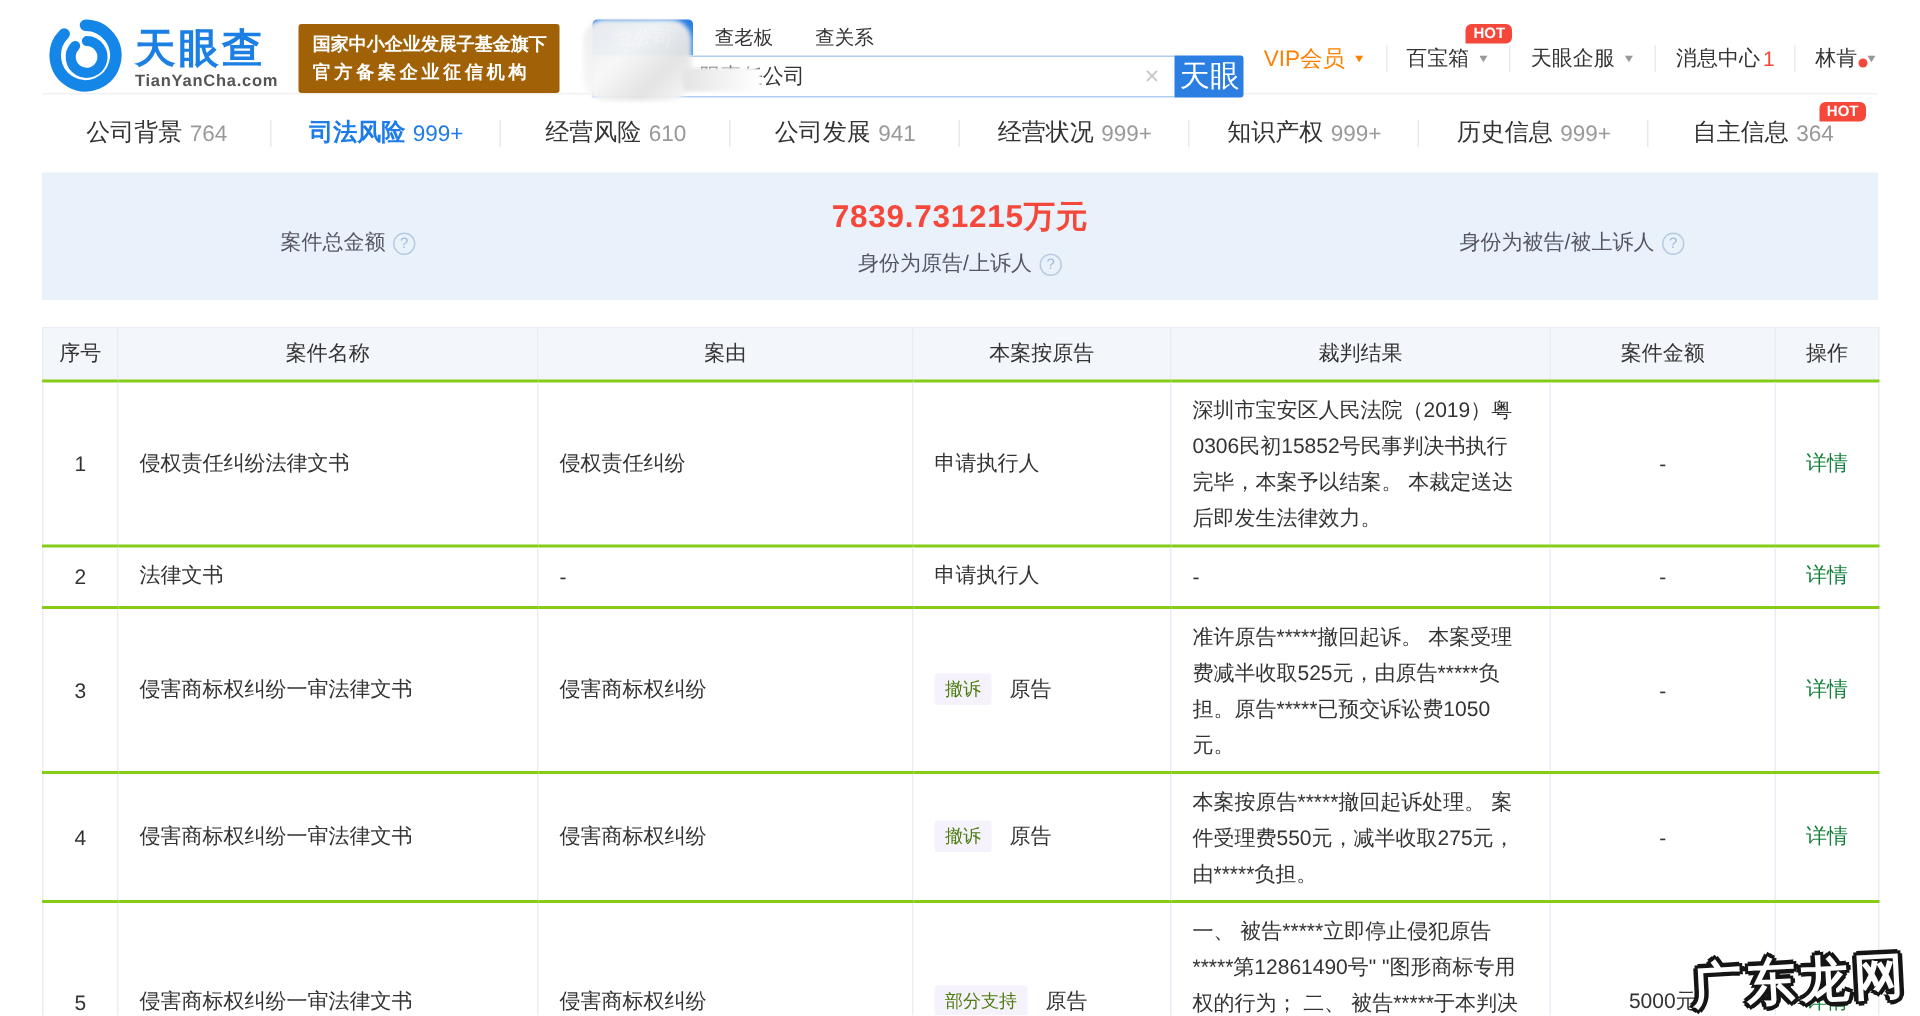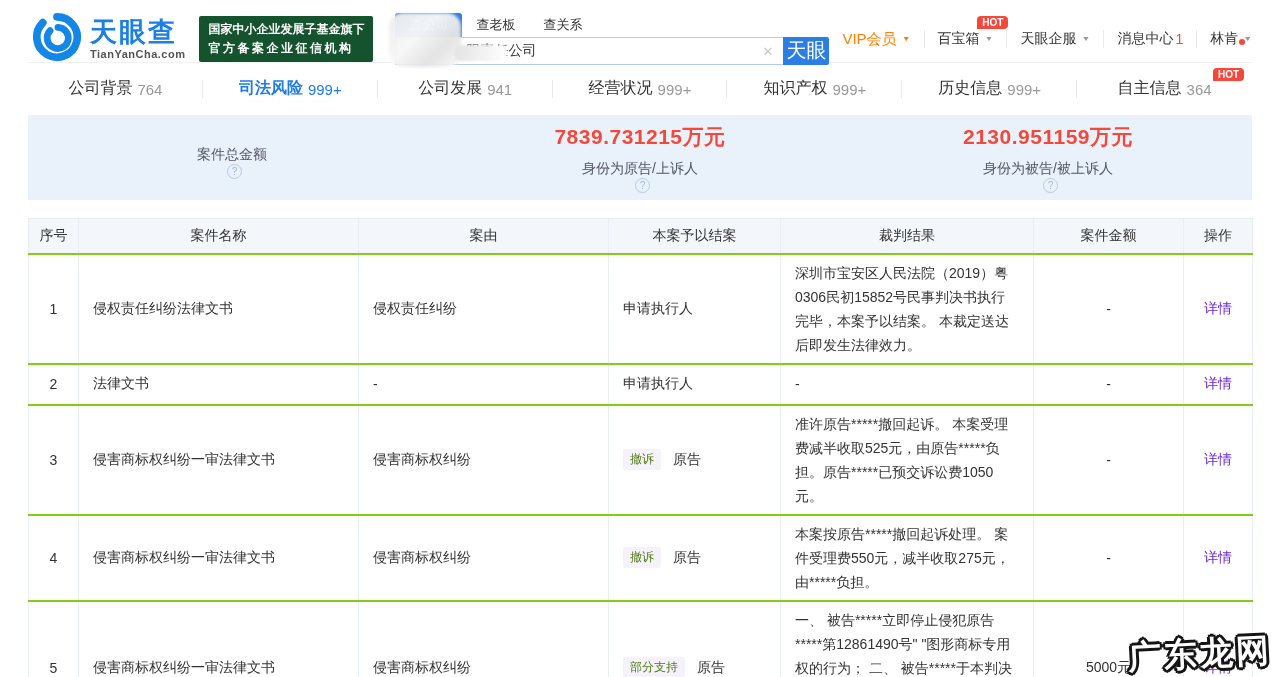--- a/index.html
+++ b/index.html
@@ -6,21 +6,21 @@
   html,body { background:#fff; }
   body { font-family:"Liberation Sans","DejaVu Sans",sans-serif; color:#333; }
   .page { position:relative; width:1280px; height:677px; overflow:hidden; background:#fff; }
 
   
   .hdr { display:flex; align-items:center; height:62px; padding:16px 30px 0 32px; background:#fff; }
   .logo { display:flex; align-items:center; cursor:pointer; }
   .logo-txt { margin-left:8px; }
   .brand { font-size:27px; font-weight:bold; color:#1b7fe4; letter-spacing:2px; line-height:1; }
   .domain { font-size:11px; font-weight:bold; color:#555; margin-top:2px; letter-spacing:.5px; }
-  .gov-badge { margin-left:14px; background:#14532d; color:#fff; font-size:12px; font-weight:bold;
+  .gov-badge { margin-left:14px; background:#a16207; color:#fff; font-size:12px; font-weight:bold;
                padding:4px 9px; line-height:1.55; border-radius:2px; white-space:nowrap; }
   .gov-badge .l2 { letter-spacing:2.5px; }
 
   .search-wrap { position:relative; margin-left:22px; }
   .stabs { display:flex; align-items:flex-start; height:24px; }
   .stab { font-size:13px; color:#333; padding:3px 14px 4px; cursor:pointer; }
   .stab.active { background:#2b7fe3; color:#fff; border-radius:3px 3px 0 0; }
   .sbox { display:flex; width:434px; height:28px; }
   .sinput-wrap { flex:1; display:flex; align-items:center; border:1px solid #aecdf0; border-right:none; background:#fff; }
   .sinput { flex:1; border:none; outline:none; font-size:14px; color:#333; padding-left:70px;
@@ -55,40 +55,40 @@
   .tab .cnt { font-size:15px; color:#999; margin-left:5px; margin-top:2px; }
   .tab.active .tlabel { color:#1e7ce8; font-weight:bold; }
   .tab.active .cnt { color:#1e7ce8; }
   .tab .hot-tab { position:absolute; top:5px; right:8px; background:#f5483b; color:#fff; font-size:10px;
                   font-weight:bold; padding:1px 5px; border-radius:4px 4px 4px 0; }
 
   
   .summary { display:flex; margin:1px 28px 0; height:85px; background:#e9f2fb; }
   .stat { flex:1; display:flex; flex-direction:column; align-items:center; justify-content:center; }
   .stat-val { font-size:21px; font-weight:bold; color:#f5483b; letter-spacing:.5px; }
-  .stat-lab { display:flex; align-items:center; font-size:14px; color:#556; margin-top:9px;flex-direction:column; }
+  .stat-lab { display:flex; align-items:center; font-size:14px; color:#556; margin-top:9px; }
   .help { display:inline-flex; align-items:center; justify-content:center; width:15px; height:15px;
           margin-left:5px; border:1px solid #b7cbe2; border-radius:50%; color:#a3bbd6; font-size:10px;
           cursor:pointer; }
 
   
   .cases { width:1224px; margin:18px 28px 0; border-collapse:collapse; table-layout:fixed;
            border:1px solid #e9eef6; font-size:14px; }
   .cases th { height:35px; background:#f3f6fa; font-weight:normal; color:#333; text-align:center; }
   .cases td { border-top:2px solid #84cc16; vertical-align:middle; color:#333; }
   .cases th + th, .cases td + td { border-left:1px solid #e9eef6; }
   .cases .c-center { text-align:center; }
   .cases .c-left { text-align:left; padding-left:14px; padding-right:10px; }
   .cases td.result { line-height:24px; padding:6px 16px 6px 14px; }
   tr.r-tall  { height:105px; }
   tr.r-short { height:41px; }
   tr.r-mid   { height:82px; }
   .tag { display:inline-block; background:#f6f2fb; color:#4d7c0f; font-size:12px; padding:2px 7px;
          border-radius:2px; margin-right:12px; vertical-align:1px; }
-  a.blue { color:#6d28d9; text-decoration:none; cursor:pointer; }
+  a.blue { color:#15803d; text-decoration:none; cursor:pointer; }
 
   
   .watermark { position:absolute; right:8px; bottom:0px; font-size:33px; font-weight:bold;
                letter-spacing:3px; color:#fff; transform:rotate(-3deg);
                text-shadow:-2px -2px 0 #151515, 2px -2px 0 #151515, -2px 2px 0 #151515, 2px 2px 0 #151515,
                            0 -3px 0 #151515, 0 3px 0 #151515, -3px 0 0 #151515, 3px 0 0 #151515; }
 </style>
 </head>
 <body>
 
@@ -175,20 +175,25 @@
     <span class="tlabel">公司背景</span>
     <span class="cnt">764</span>
 
   </div>
       <div class="tab active">
     <span class="tlabel">司法风险</span>
     <span class="cnt">999+</span>
 
   </div>
       <div class="tab">
+    <span class="tlabel">经营风险</span>
+    <span class="cnt">610</span>
+
+  </div>
+      <div class="tab">
     <span class="tlabel">公司发展</span>
     <span class="cnt">941</span>
 
   </div>
       <div class="tab">
     <span class="tlabel">经营状况</span>
     <span class="cnt">999+</span>
 
   </div>
       <div class="tab">
@@ -216,21 +221,20 @@
     </div>
   </div>
       <div class="stat">
     <div class="stat-val">7839.731215万元</div>
     <div class="stat-lab">
       <span>身份为原告/上诉人</span>
       <span class="help">?</span>
     </div>
   </div>
       <div class="stat">
-    <div class="stat-val">2130.951159万元</div>
     <div class="stat-lab">
       <span>身份为被告/被上诉人</span>
       <span class="help">?</span>
     </div>
   </div>
     </div>
 
   <table class="cases">
     <colgroup>
       <col style="width:50px">
@@ -239,21 +243,21 @@
         <col style="width:172px">
       <col style="width:253px">
         <col style="width:150px">
         <col style="width:69px">
     </colgroup>
     <thead>
         <tr>
           <th>序号</th>
           <th>案件名称</th>
           <th>案由</th>
-          <th>本案予以结案</th>
+          <th>本案按原告</th>
           <th>裁判结果</th>
           <th>案件金额</th>
           <th>操作</th>
         </tr>
       </thead>
     <tbody>
         <tr class="r-tall">
     <td class="c-center">1</td>
     <td class="c-left">侵权责任纠纷法律文书</td>
     <td class="c-left">侵权责任纠纷</td>

